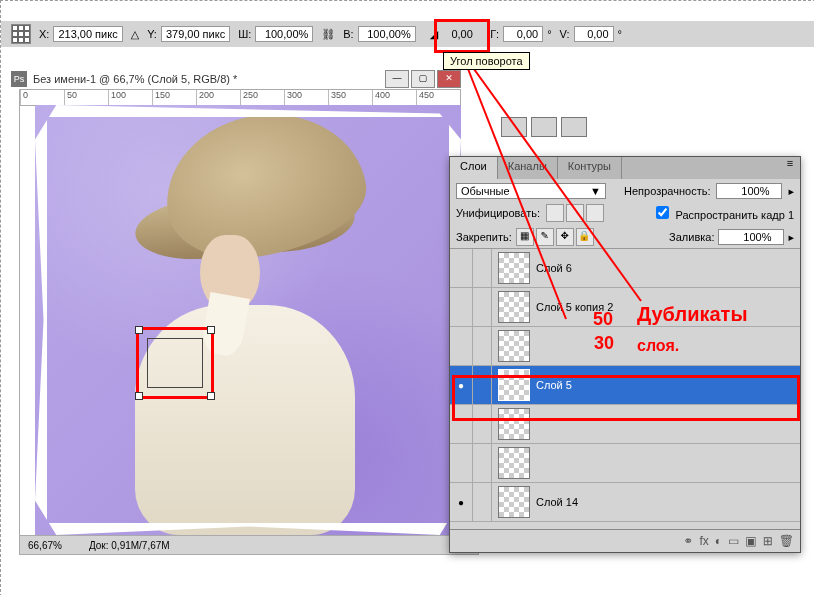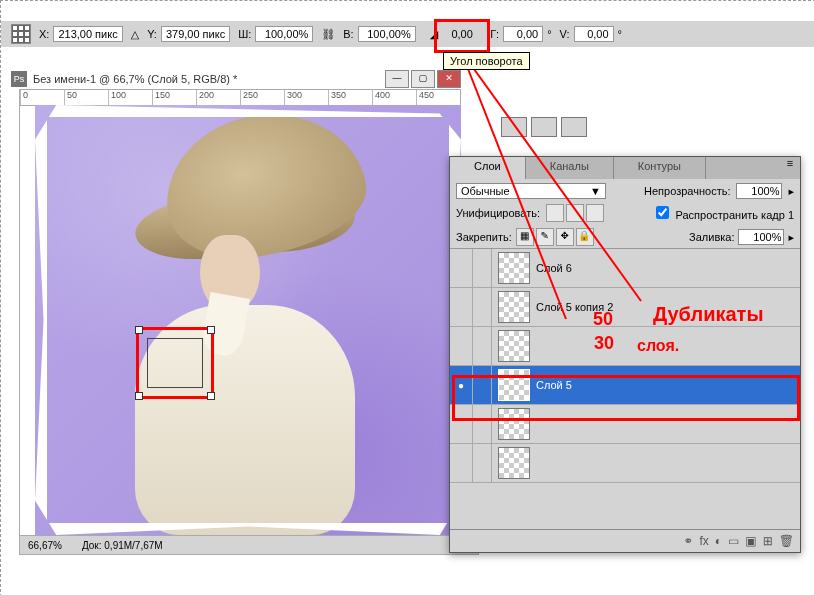--- a/index.html
+++ b/index.html
@@ -26,32 +26,32 @@
 .edge{position:absolute;inset:0;border:12px solid #fff;border-image:none;clip-path:polygon(5% 0,95% 2%,100% 8%,98% 50%,100% 92%,95% 100%,50% 98%,5% 100%,0 92%,2% 50%,0 8%)}
 .figure{position:absolute;top:0;left:70px;width:280px;height:430px}
 .hat{position:absolute;top:10px;left:60px;width:200px;height:140px;background:radial-gradient(ellipse at 40% 40%,#d4c199,#a89068);border-radius:50% 50% 60% 40%/60% 60% 40% 40%;transform:rotate(-8deg)}
 .brim{position:absolute;top:90px;left:30px;width:220px;height:60px;background:linear-gradient(#c8b58c,#9a825c);border-radius:50%/80%;transform:rotate(-5deg)}
 .face{position:absolute;top:130px;left:95px;width:60px;height:75px;background:#e8cfb8;border-radius:50%/60%}
 .body{position:absolute;top:200px;left:30px;width:220px;height:230px;background:linear-gradient(#f5f0e4,#e0d8c4);border-radius:40% 40% 20% 20%}
 .ribbon{position:absolute;top:190px;left:100px;width:40px;height:60px;background:#f8f4e8;transform:rotate(10deg);border-radius:0 0 40% 40%}
 .selbox{position:absolute;top:326px;left:135px;width:72px;height:66px;border:3px solid red;z-index:20}
 .selbox::before{content:"";position:absolute;inset:8px;border:1px solid #444}
 .handle{position:absolute;width:6px;height:6px;border:1px solid #333;background:#fff}
-.statusbar{position:absolute;top:534px;left:18px;width:442px;height:18px;background:#d4d4d4;border:1px solid #aaa;display:flex;align-items:center;gap:20px;padding:0 8px;font-size:10px}
+.statusbar{position:absolute;top:534px;left:18px;width:442px;height:18px;background:#d4d4d4;border:1px solid #aaa;display:flex;align-items:center;gap:27px;padding:0 8px;font-size:10px}
 .dockicons{position:absolute;top:116px;left:500px;display:flex;gap:4px}
 .dockicons .di{width:24px;height:18px;border:1px solid #777;background:#d4d4d4}
 .palette{position:absolute;top:155px;left:448px;width:350px;height:395px;background:#d4d4d4;border:1px solid #555;box-shadow:0 2px 8px rgba(0,0,0,.4);z-index:10;display:flex;flex-direction:column}
 .tabs{display:flex;background:#b8b8b8;height:22px}
-.tab{padding:3px 24px;border-right:1px solid #888;color:#444}
+.tab{padding:3px 10px;border-right:1px solid #888;color:#444}
 .tab.active{background:#d4d4d4;color:#000}
 .menu{margin-left:auto;width:20px;text-align:center}
 .blendrow{display:flex;align-items:center;padding:4px 6px;gap:6px}
 .blend{background:#fff;border:1px solid #888;padding:1px 4px;flex:0 0 140px}
 .opac{margin-left:auto}
-.pfield{background:#fff;border:1px solid #888;width:40px;text-align:right;padding:1px 2px}
+.pfield{background:#fff;border:1px solid #888;width:40px;text-align:right;padding:1px 12px}
 .lockrow{display:flex;align-items:center;padding:2px 6px;gap:4px}
 .lockicons{display:flex;gap:2px}
 .li{width:16px;height:16px;border:1px solid #999;background:#e8e8e8;font-size:10px;text-align:center;line-height:14px}
 .fill{margin-left:auto}
 .layers{flex:1;background:#d4d4d4;overflow:hidden;border-top:1px solid #999}
 .layer{display:flex;align-items:center;height:38px;border-bottom:1px solid #aaa}
 .eye{width:22px;height:100%;border-right:1px solid #aaa;display:flex;align-items:center;justify-content:center}
 .eye.on::before{content:"●";font-size:10px}
 .link{width:18px;height:100%;border-right:1px solid #aaa}
 .thumb{width:30px;height:30px;margin:0 6px;background:repeating-conic-gradient(#ccc 0 25%,#fff 0 50%) 0 0/10px 10px;border:1px solid #777}
@@ -215,34 +215,40 @@
         <div class="layer">
           <div class="eye "></div>
           <div class="link"></div>
           <div class="thumb"></div>
         </div>
         <div class="layer">
           <div class="eye "></div>
           <div class="link"></div>
           <div class="thumb"></div>
         </div>
+        <div class="layer">
+          <div class="eye on"></div>
+          <div class="link"></div>
+          <div class="thumb"></div>
+          <span class="lname">Слой 14</span>
+        </div>
       </div>
     <div class="pfoot">
       <span>⚭</span>
       <span>fx</span>
       <span>◐</span>
       <span>▭</span>
       <span>▣</span>
       <span>⊞</span>
       <span>🗑</span>
     </div>
   </div>
   <div class="selborder"></div>
 
   <svg class="lines" width="814" height="595">
     <line x1="460" y1="50" x2="565" y2="318" stroke="red" stroke-width="2"></line>
     <line x1="460" y1="50" x2="640" y2="300" stroke="red" stroke-width="2"></line>
   </svg>
   <div class="annot" style="top:308px;left:592px;font-size:18px">50</div>
   <div class="annot" style="top:332px;left:593px;font-size:18px">30</div>
-  <div class="annot" style="top:302px;left:652px;font-size:20px">Дубликаты</div>
+  <div class="annot" style="top:302px;left:636px;font-size:20px">Дубликаты</div>
   <div class="annot" style="top:336px;left:636px;font-size:16px">слоя.</div>
 </div>
 
 </body></html>

